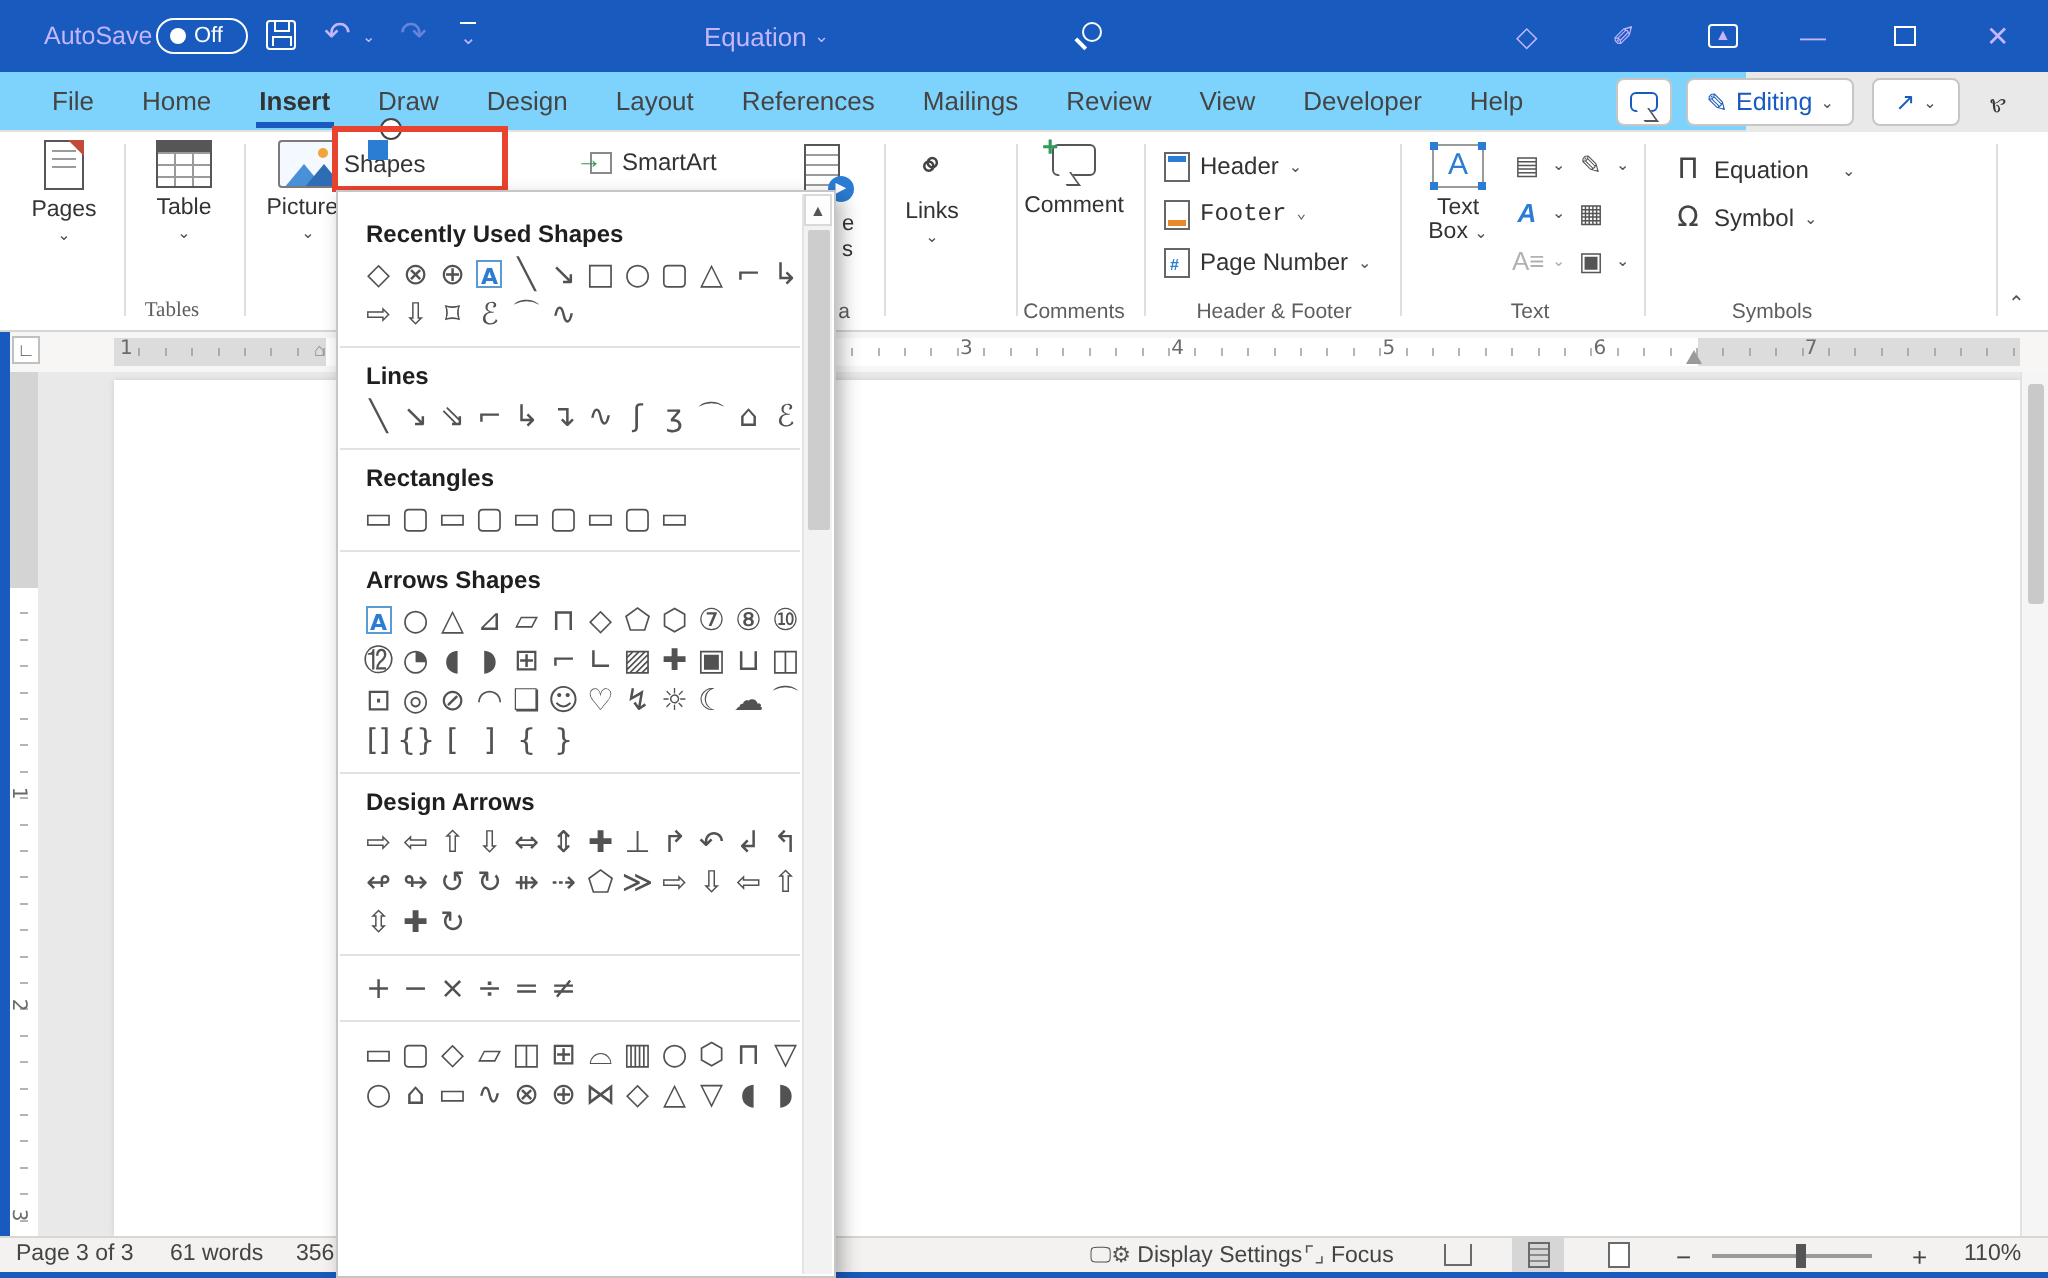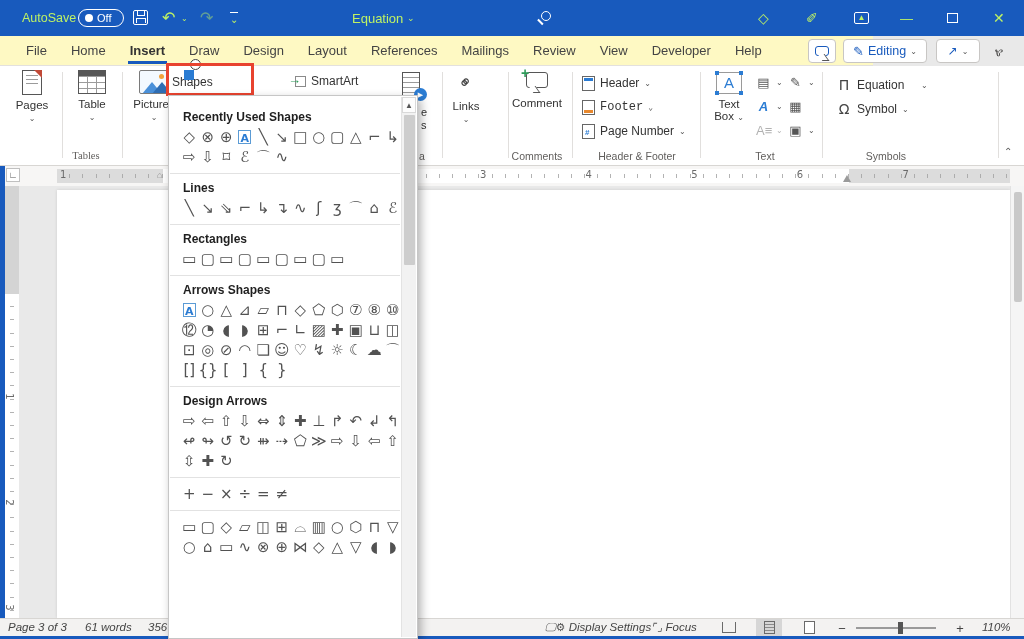--- a/index.html
+++ b/index.html
@@ -1,36 +1,36 @@
 <!DOCTYPE html>
 <html><head>
 <meta charset="utf-8">
 <style>
   * { margin:0; padding:0; box-sizing:border-box; }
   html,body { width:1024px; height:639px; }
   body { font-family:"Liberation Sans", sans-serif; position:relative; overflow:hidden; background:#e9e9e9; }
 
   
   .titlebar { position:absolute; left:0; top:0; width:1024px; height:36px; background:#185abd; color:#fff; }
-  .tb-item { position:absolute; top:0; height:36px; display:flex; align-items:center; color:#bef264; font-size:12.5px; }
+  .tb-item { position:absolute; top:0; height:36px; display:flex; align-items:center; color:#c4b5fd; font-size:12.5px; }
   .autosave-pill { position:absolute; left:78px; top:9px; width:46px; height:18px; border:1px solid #fff; border-radius:9px; display:flex; align-items:center; gap:4px; padding:0 6px; font-size:11px; color:#fff; }
   .autosave-dot { width:8px; height:8px; border-radius:50%; background:#fff; }
   .floppy { position:absolute; left:133px; top:10px; width:15px; height:15px; border:1.5px solid #fff; border-radius:2px; }
   .floppy:before { content:""; position:absolute; left:3px; top:-1px; width:6px; height:5px; border:1.5px solid #fff; border-top:none; }
   .floppy:after { content:""; position:absolute; left:2px; bottom:1px; width:8px; height:4px; border:1.5px solid #fff; border-bottom:none; }
   .tb-glyph { font-size:16px; line-height:36px; text-align:center; }
   .dim { opacity:.45; }
   .more-cmds { border-top:1.5px solid #fff; font-size:10px; padding-top:1px; }
   .magnifier { position:absolute; left:541px; top:11px; width:10px; height:10px; border:1.7px solid #fff; border-radius:50%; }
   .magnifier:after { content:""; position:absolute; left:-5px; top:9px; width:7px; height:1.7px; background:#fff; transform:rotate(45deg); }
   .win-box { width:11px; height:10px; border:1.5px solid #fff; }
   .ribbon-opt { position:relative; width:15px; height:12px; border:1.5px solid #fff; border-radius:2px; font-size:8px; text-align:center; line-height:10px; }
 
   
-  .tabrow { position:absolute; left:0; top:36px; width:873px; height:30px; background:#fef9c3; border-bottom:1px solid #e3e1de; }
+  .tabrow { position:absolute; left:0; top:36px; width:873px; height:30px; background:#7dd3fc; border-bottom:1px solid #e3e1de; }
   .tab { position:relative; display:inline-block; padding:7px 12px 6px; font-size:13px; color:#444; cursor:default; }
   .tab.active { font-weight:bold; color:#333; }
   .tab.active:after { content:""; position:absolute; left:10px; right:10px; bottom:0; height:3px; background:#185abd; }
   .pill-btn { position:absolute; top:3px; height:24px; border:1px solid #c8c6c4; border-radius:4px; background:#fff; display:flex; align-items:center; justify-content:center; gap:4px; font-size:12.5px; color:#185abd; }
 
   
   .ribbon { position:absolute; left:0; top:66px; width:1024px; height:100px; background:#fff; border-bottom:1px solid #d8d6d3; }
   .grp-label { position:absolute; top:84px; font-size:10.5px; color:#605e5c; text-align:center; }
   .divider { position:absolute; top:6px; height:86px; width:1px; background:#e1dfdd; }
   .bigbtn { position:absolute; top:4px; width:52px; text-align:center; font-size:11.5px; color:#333; }
@@ -104,21 +104,21 @@
   .vr-gray { position:absolute; left:0; right:0; top:0; height:108px; background:#d4d4d4; }
   .vr-num { position:absolute; left:1px; font-size:10px; color:#6a6a6a; transform:rotate(90deg); font-family:"DejaVu Sans", sans-serif; }
   .vr-ticks { position:absolute; left:5px; top:108px; bottom:0; width:4px;
      background:repeating-linear-gradient(transparent 0 12.2px, #a0a0a0 12.2px 13.2px); opacity:.8; }
   .page { position:absolute; left:57px; top:190px; width:953px; height:428px; background:#fff; box-shadow:0 0 3px rgba(0,0,0,.12); }
   .vscroll { position:absolute; left:1010px; top:186px; width:14px; height:432px; background:#f5f5f5; border-left:1px solid #e2e2e2; }
   .vscroll .th { position:absolute; left:3px; top:6px; width:8px; height:110px; background:#c9c9c9; border-radius:2px; }
 
   
   .statusbar { position:absolute; left:0; top:618px; width:1024px; height:18px; background:#f3f2f1; border-top:1px solid #d8d6d3; font-size:11.5px; color:#444; }
-  .sb-item { position:absolute; top:2px;font-style:italic; }
+  .sb-item { position:absolute; top:2px; }
   .sb-icon { font-size:11px; color:#555; font-family:"DejaVu Sans", sans-serif; }
   .view-btn { position:absolute; top:0; width:26px; height:17px; text-align:center; }
   .vb-page { display:inline-block; width:11px; height:13px; border:1.2px solid #6a6a6a; background:#fff; margin-top:2px; }
   .vb-page.lines { background:repeating-linear-gradient(transparent 0 2px, #8a8a8a 2px 3px); }
   .vb-book { display:inline-block; width:14px; height:11px; margin-top:3px; border:1.2px solid #6a6a6a; border-top:none; position:relative; }
   .active-view { background:#d6d6d6; }
   .zoom-track { position:absolute; top:8px; width:80px; height:2px; background:#9a9a9a; }
   .zoom-thumb { position:absolute; top:-5px; left:42px; width:5px; height:12px; background:#555; }
   .blue-bottom { position:absolute; left:0; top:636px; width:1024px; height:3px; background:#185abd; }
 </style>

